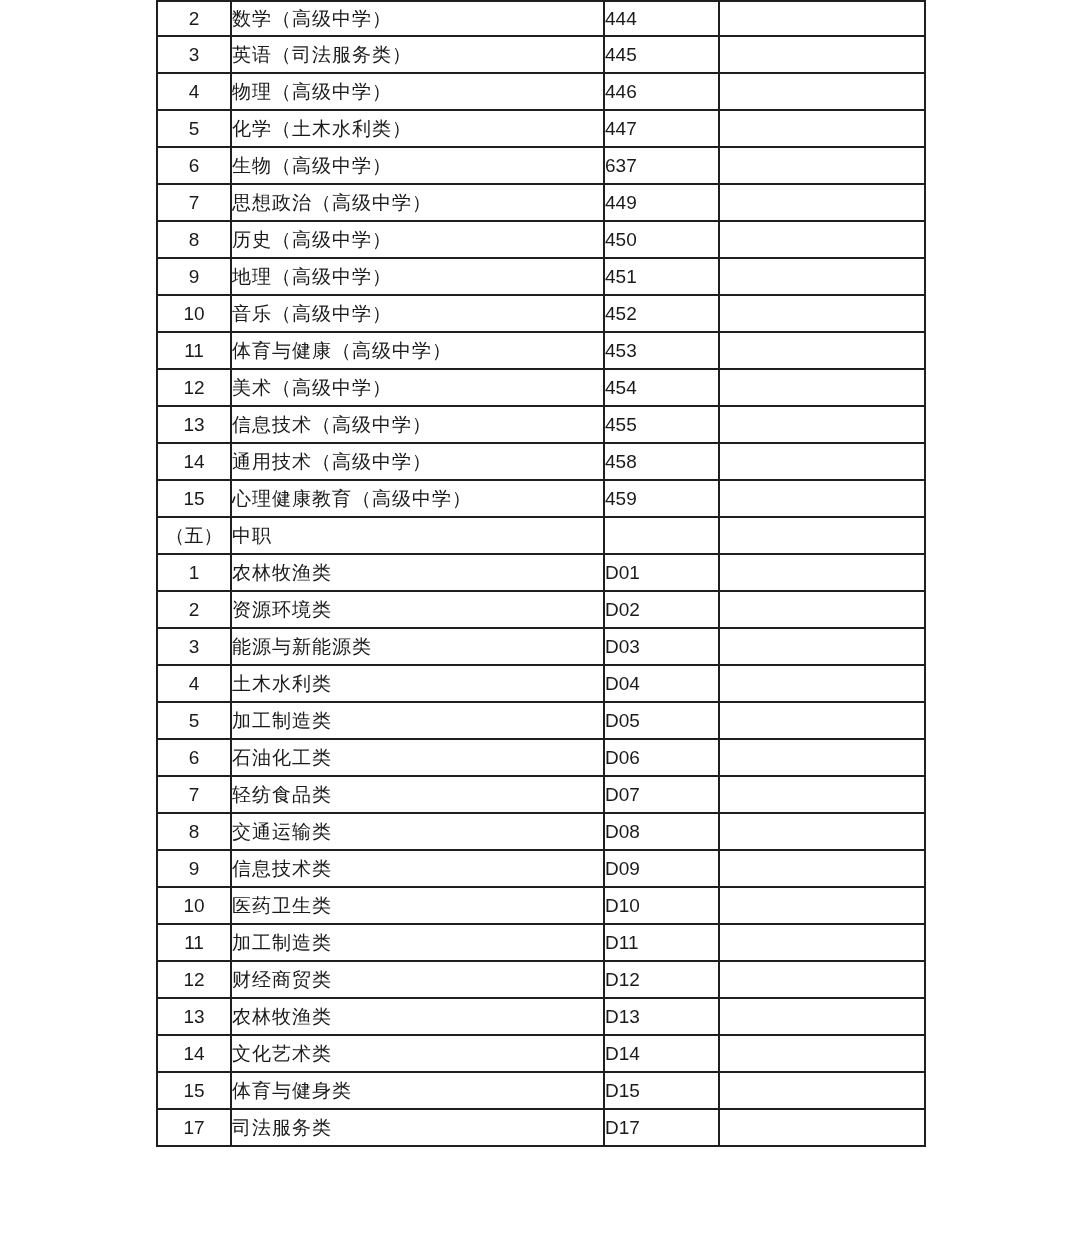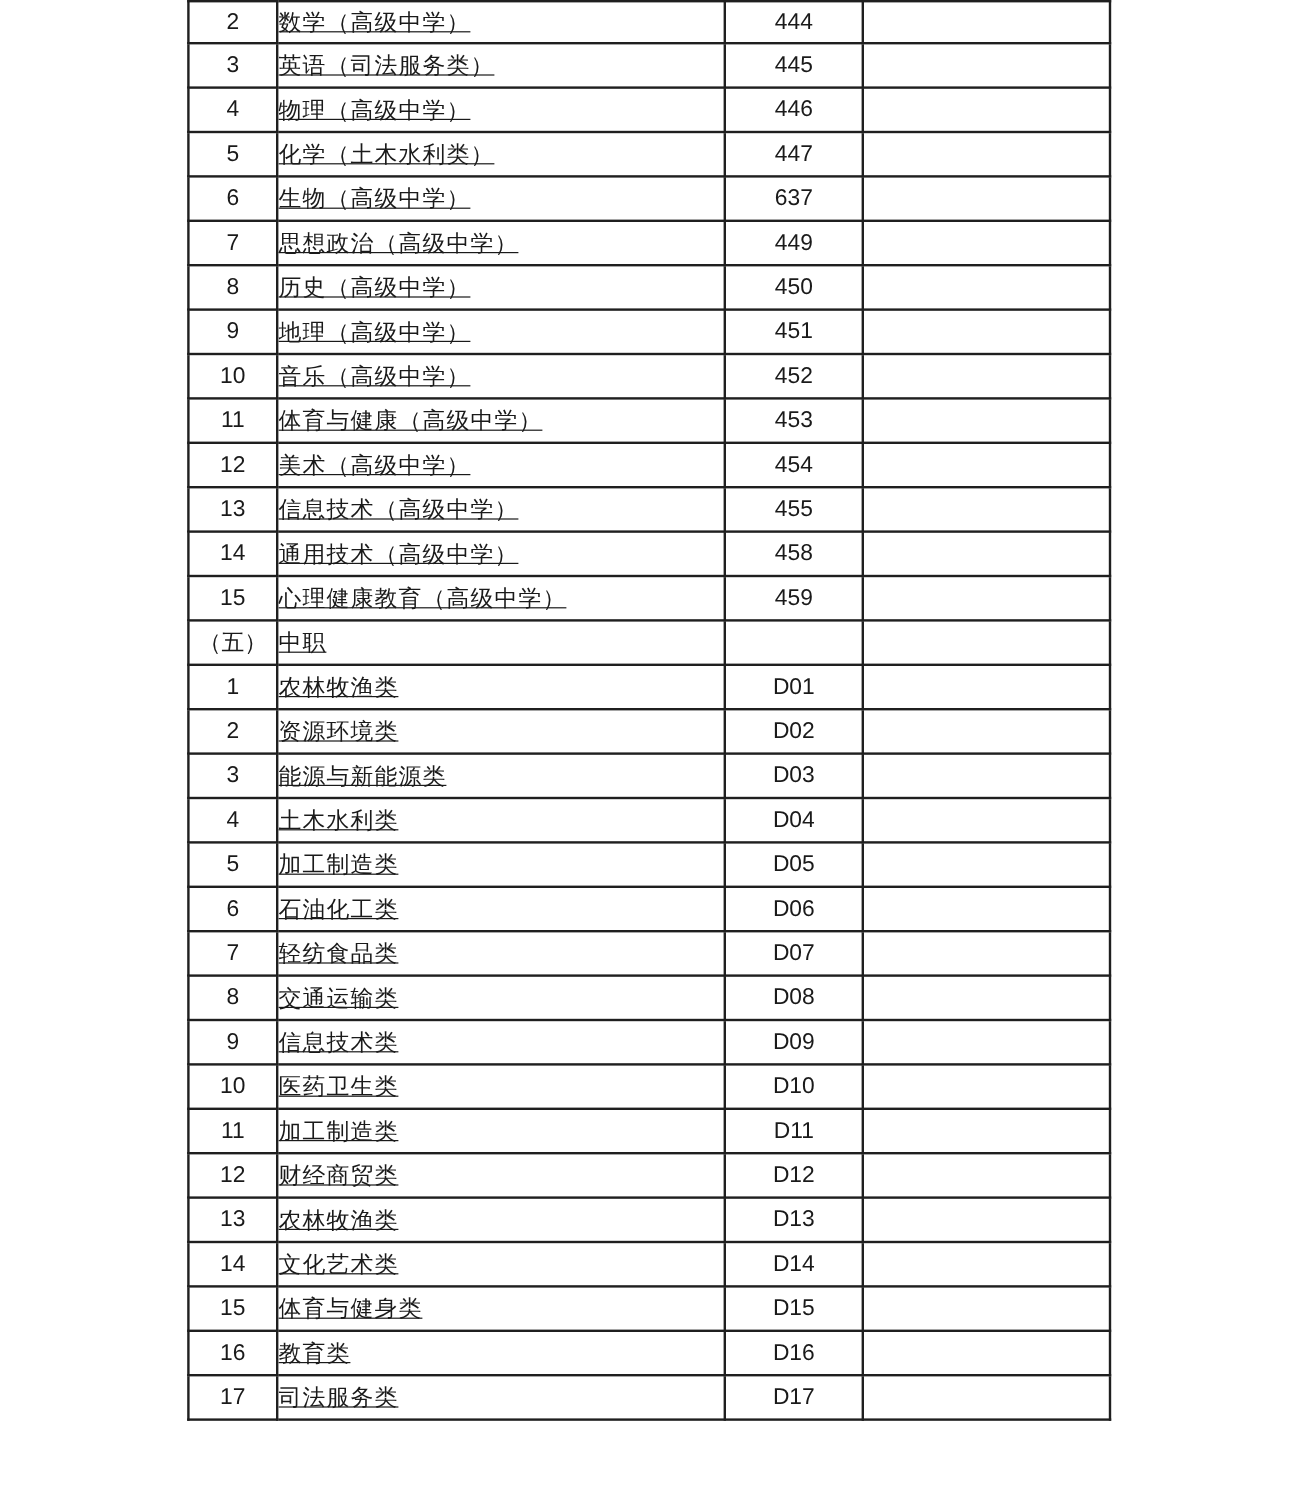--- a/index.html
+++ b/index.html
@@ -39,24 +39,23 @@
   table.doc-table tr:first-child {
     height: 35px; 
   }
   td.col-no {
     text-align: center;
   }
   td.col-name {
     text-align: left;
     padding-left: 10px;
     letter-spacing: 1px;
-    text-decoration: underline;
   }
   td.col-code {
-    text-align: center;
+    text-align: left;
   }
   td.col-empty {
     background: #ffffff;
   }
 </style>
 </head>
 <body>
 
 <div id="page">
   <table class="doc-table">
@@ -241,26 +240,20 @@
     <td class="col-code">D14</td>
     <td class="col-empty"></td>
   </tr>
         <tr>
     <td class="col-no">15</td>
     <td class="col-name">体育与健身类</td>
     <td class="col-code">D15</td>
     <td class="col-empty"></td>
   </tr>
         <tr>
-    <td class="col-no">16</td>
-    <td class="col-name">教育类</td>
-    <td class="col-code">D16</td>
-    <td class="col-empty"></td>
-  </tr>
-        <tr>
     <td class="col-no">17</td>
     <td class="col-name">司法服务类</td>
     <td class="col-code">D17</td>
     <td class="col-empty"></td>
   </tr>
       </tbody>
   </table>
 </div>
 
 </body></html>

